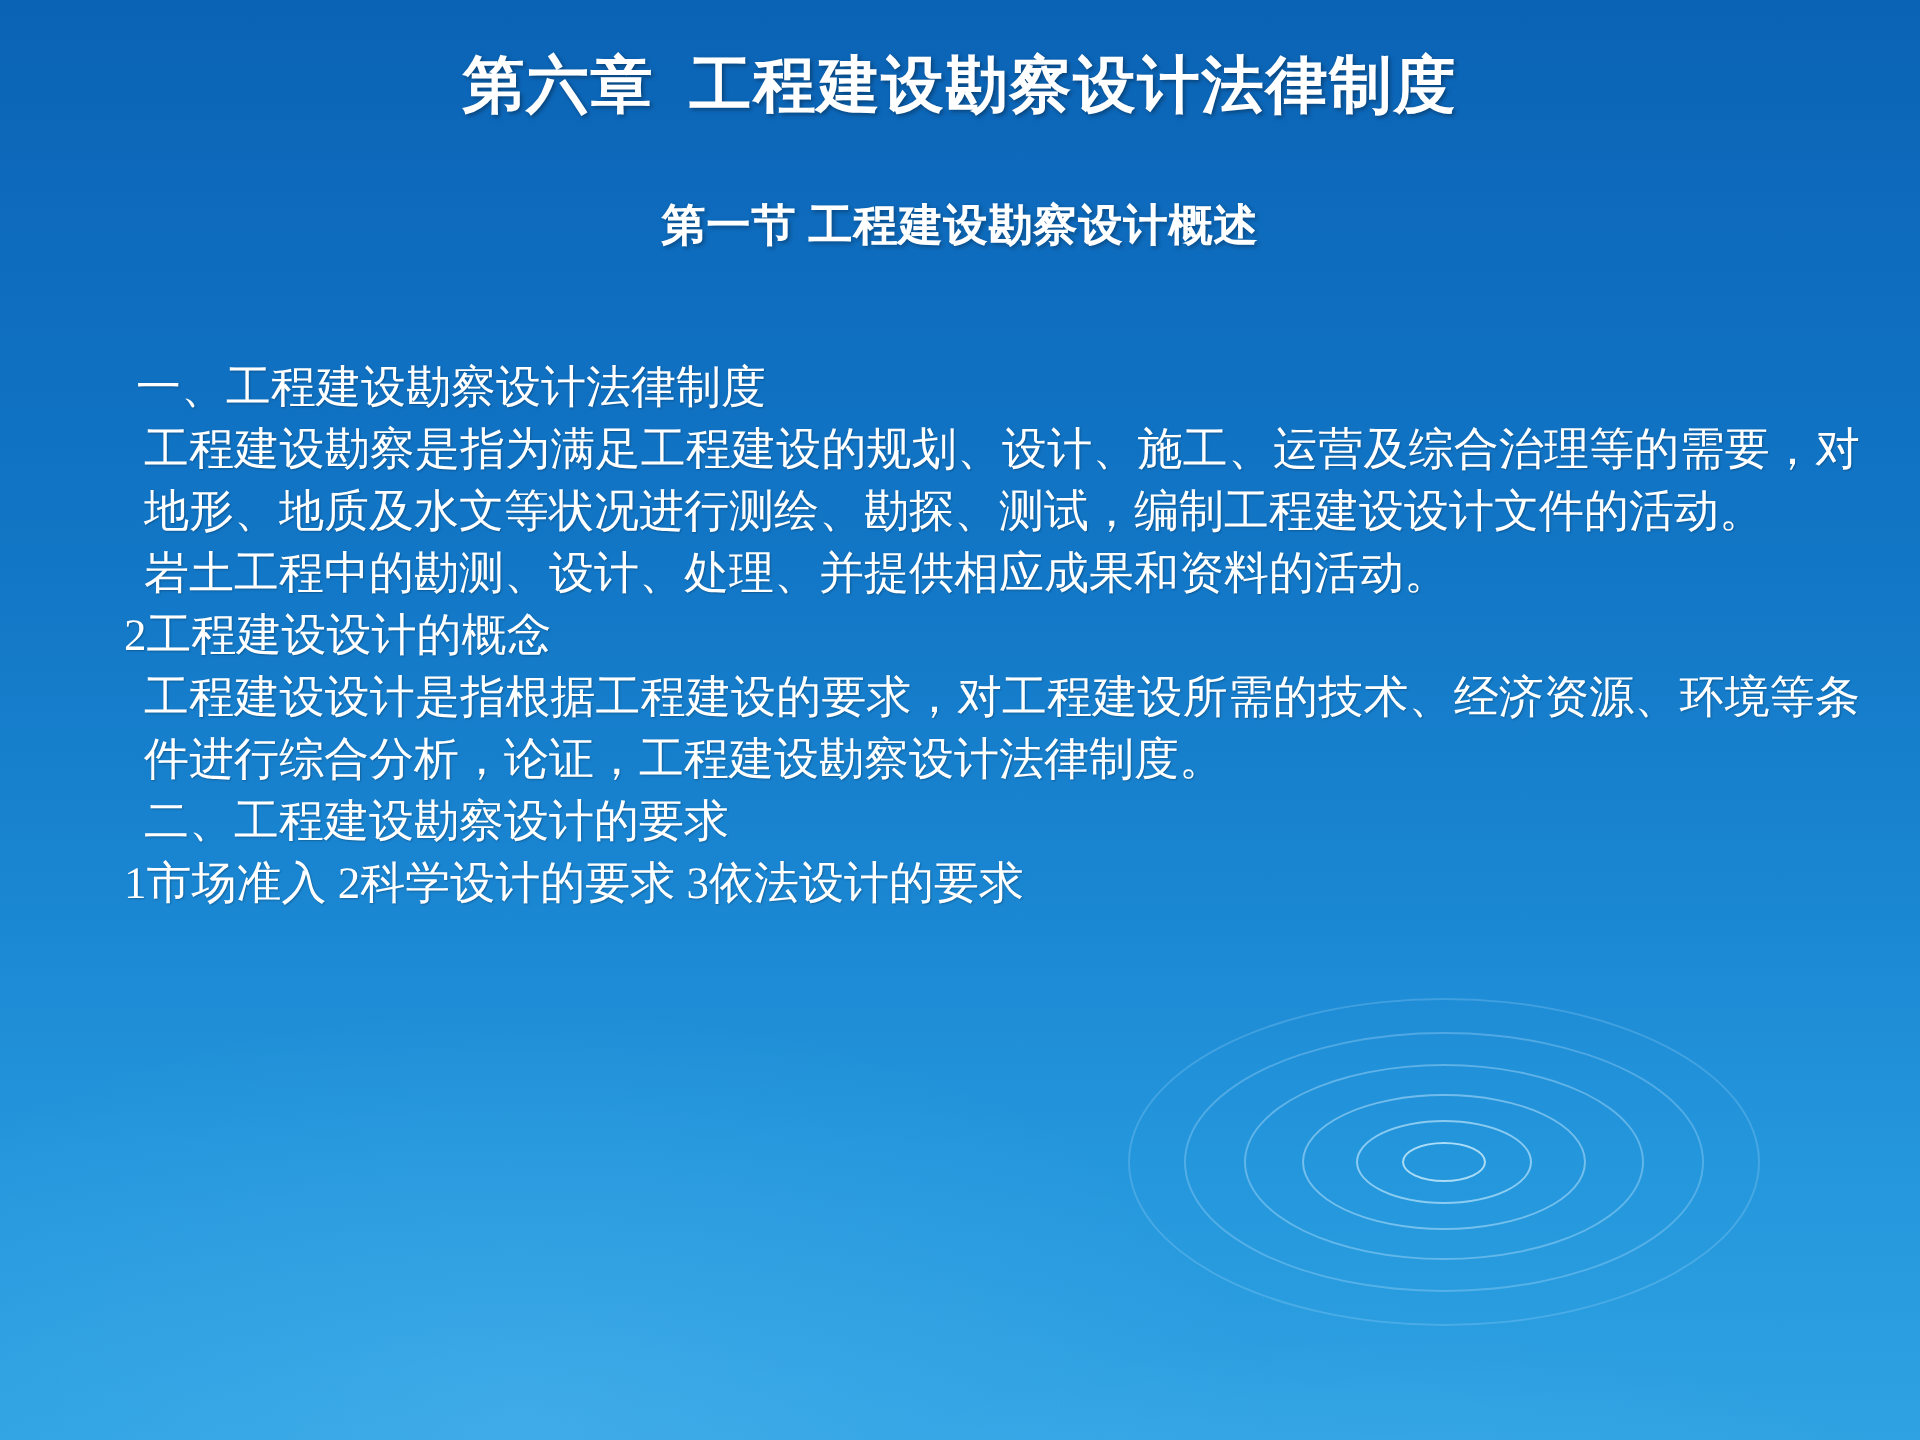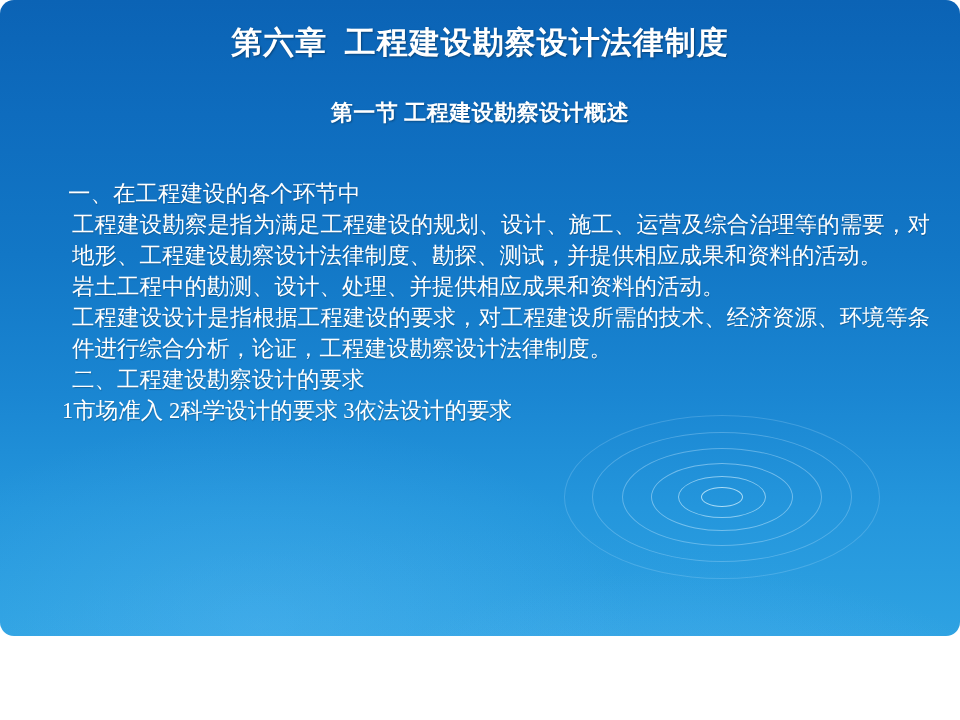--- a/index.html
+++ b/index.html
@@ -8,27 +8,26 @@
   }
   body {
     width: 960px;
     height: 720px;
     overflow: hidden;
     font-family: "Liberation Serif", "DejaVu Serif", serif;
   }
   #slide {
     position: relative;
     width: 960px;
-    height: 636px;
+    height: 720px;
     background:
       radial-gradient(ellipse 520px 260px at 72% 118%, rgba(120,200,255,0.30) 0%, rgba(120,200,255,0.10) 42%, rgba(120,200,255,0) 70%),
       radial-gradient(ellipse 900px 420px at 50% 130%, rgba(80,170,240,0.28) 0%, rgba(80,170,240,0.00) 72%),
       linear-gradient(180deg, #0b63b5 0%, #0e6cbe 18%, #1277c6 40%, #1a86d2 62%, #2496dc 80%, #2ea2e2 100%);
     overflow: hidden;
-    border-radius: 14px;
   }
 
   
   .ripples {
     position: absolute;
     right: 78px;
     bottom: 54px;
     width: 320px;
     height: 170px;
     pointer-events: none;
@@ -123,22 +122,23 @@
     <div class="ring r6"></div>
   </div>
 
   <div class="content">
 
     <div class="title">第六章  工程建设勘察设计法律制度</div>
 
     <div class="subtitle">第一节 工程建设勘察设计概述</div>
 
     <div class="body">
-      <p class="ind1">一、在工程建设的各个环节中</p>
-      <p class="ind3 flow">工程建设勘察是指为满足工程建设的规划、设计、施工、运营及综合治理等的需要，对地形、工程建设勘察设计法律制度、勘探、测试，并提供相应成果和资料的活动。</p>
+      <p class="ind1">一、工程建设勘察设计法律制度</p>
+      <p class="ind3 flow">工程建设勘察是指为满足工程建设的规划、设计、施工、运营及综合治理等的需要，对地形、地质及水文等状况进行测绘、勘探、测试，编制工程建设设计文件的活动。</p>
       <p class="ind3">岩土工程中的勘测、设计、处理、并提供相应成果和资料的活动。</p>
+      <p class="ind2">2工程建设设计的概念</p>
       <p class="ind3 flow">工程建设设计是指根据工程建设的要求，对工程建设所需的技术、经济资源、环境等条件进行综合分析，论证，工程建设勘察设计法律制度。</p>
       <p class="ind3">二、工程建设勘察设计的要求</p>
       <p class="ind2">1市场准入  2科学设计的要求    3依法设计的要求</p>
     </div>
 
   </div>
 </div>
 
 </body></html>

